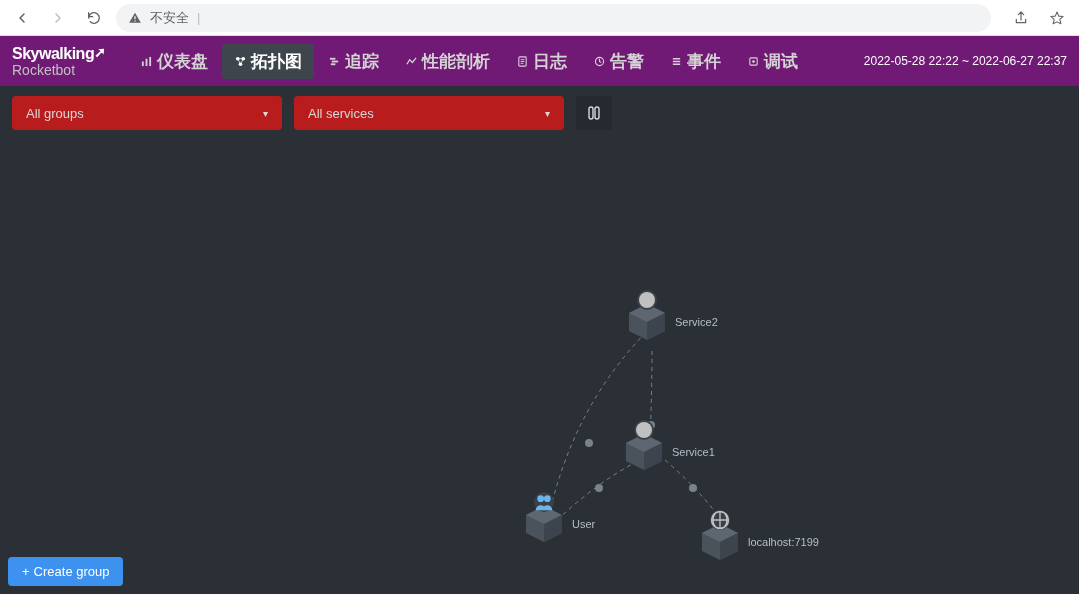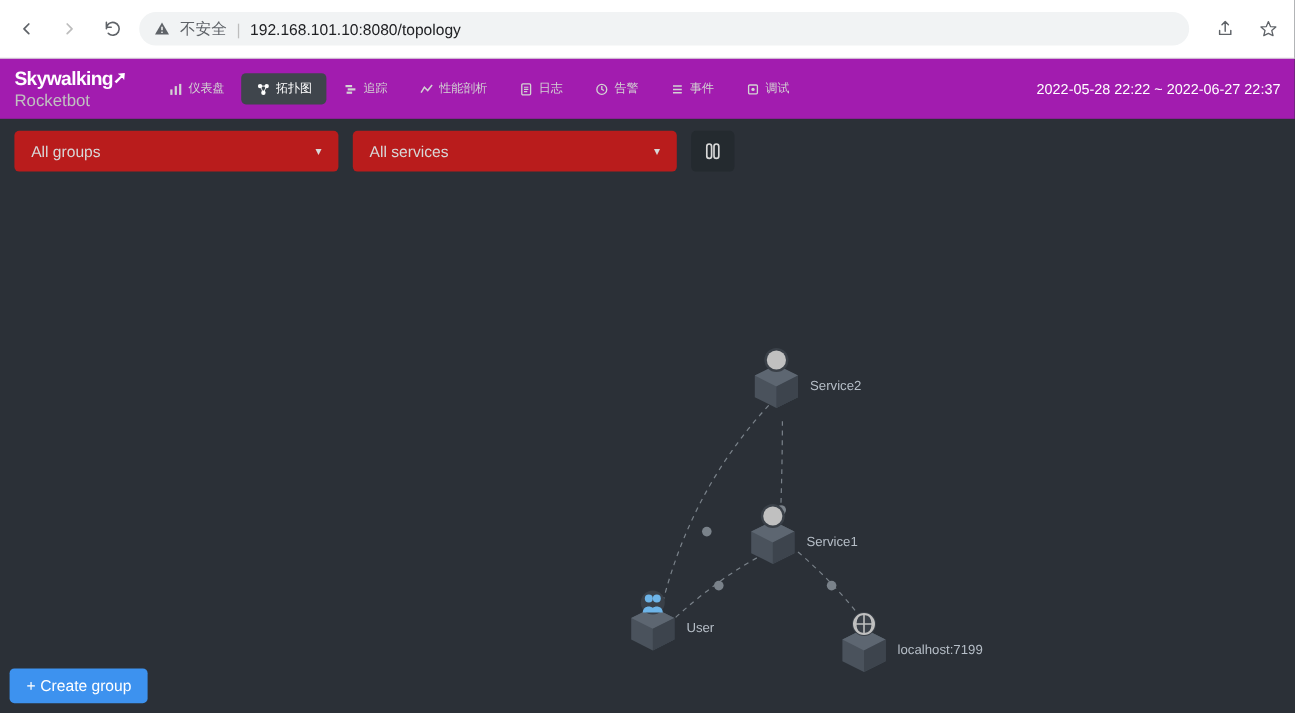--- a/index.html
+++ b/index.html
@@ -7,21 +7,21 @@
       font-family: -apple-system, BlinkMacSystemFont, "Segoe UI", Arial, sans-serif;
       background: #2b3037;
       color: #d8d8d8;
       width: 1079px;
       height: 594px;
       overflow: hidden;
       position: relative;
     }
     
     .browser-bar {
-      height: 49px;
+      height: 36px;
       background: #ffffff;
       display: flex;
       align-items: center;
       padding: 0 8px;
       gap: 8px;
       border-bottom: 1px solid #e0e0e0;
     }
     .nav-icon {
       width: 28px;
       height: 28px;
@@ -45,21 +45,21 @@
       color: #5f6368;
       font-size: 13px;
     }
     .insecure-label { color: #5f6368; }
     .address-text { color: #202124; }
     .addr-divider { color: #bdbdbd; }
     .right-icons { display: flex; gap: 8px; margin-left: 8px; }
     
     .app-header {
       height: 50px;
-      background: #a21caf;
+      background: #701a75;
       display: flex;
       align-items: center;
       padding: 0 12px;
       gap: 4px;
       color: #d3d3d3;
       font-size: 12px;
     }
     .brand {
       width: 112px;
       display: flex;
@@ -77,21 +77,22 @@
     .brand-bot { font-size: 14px; color: #c0c0c0; margin-top: 1px; }
     .menu { display: flex; gap: 2px; align-items: center; }
     .menu-item {
       display: flex;
       align-items: center;
       gap: 5px;
       padding: 6px 12px;
       border-radius: 4px;
       cursor: pointer;
       color: #d3d3d3;
-      font-size: 10px;
+      font-size: 17px;
+      font-weight: bold;
     }
     .menu-item.active { background: #3f454c; color: #fff; align-items: center; }
     .menu-icon { width: 12px; height: 12px; flex-shrink: 0; display: inline-flex; align-items: center; justify-content: center; }
     .header-spacer { flex: 1; }
     .time-range { font-size: 12px; color: #fff; white-space: nowrap; }
     
     .filter-bar {
       display: flex;
       gap: 12px;
       padding: 10px 12px;
@@ -195,21 +196,20 @@
       </svg>
   </div>
   <div class="address-wrap">
     <svg width="14" height="14" viewBox="0 0 24 24">
         <path d="M12 3 L22 20 H2 Z" fill="#5f6368"></path>
         <rect x="11" y="9" width="2" height="5" fill="#fff"></rect>
         <rect x="11" y="16" width="2" height="2" fill="#fff"></rect>
       </svg>
     <span class="insecure-label">不安全</span>
     <span class="addr-divider">|</span>
-    <span class="address-text">192.168.101.10:8080/topology</span>
   </div>
   <div class="right-icons">
     <div class="nav-icon">
       <svg width="16" height="16" viewBox="0 0 24 24">
           <path d="M12 3v12M12 3l-4 4M12 3l4 4M5 14v5h14v-5" stroke="currentColor" stroke-width="1.8" fill="none" stroke-linecap="round" stroke-linejoin="round"></path>
         </svg>
     </div>
     <div class="nav-icon">
       <svg width="16" height="16" viewBox="0 0 24 24">
           <path d="M12 3l2.6 6.2 6.7.5-5.1 4.4 1.6 6.5L12 17.8 6.2 20.6l1.6-6.5L2.7 9.7l6.7-.5z" stroke="currentColor" stroke-width="1.6" fill="none" stroke-linejoin="round"></path>

